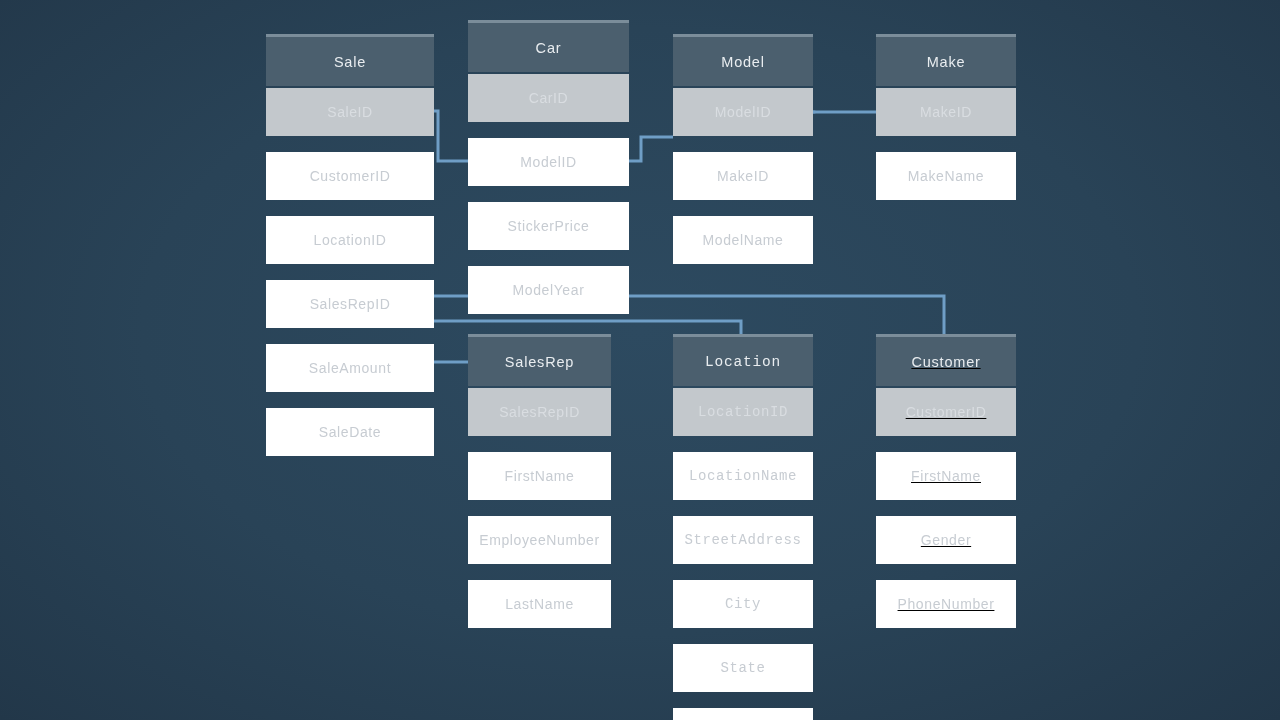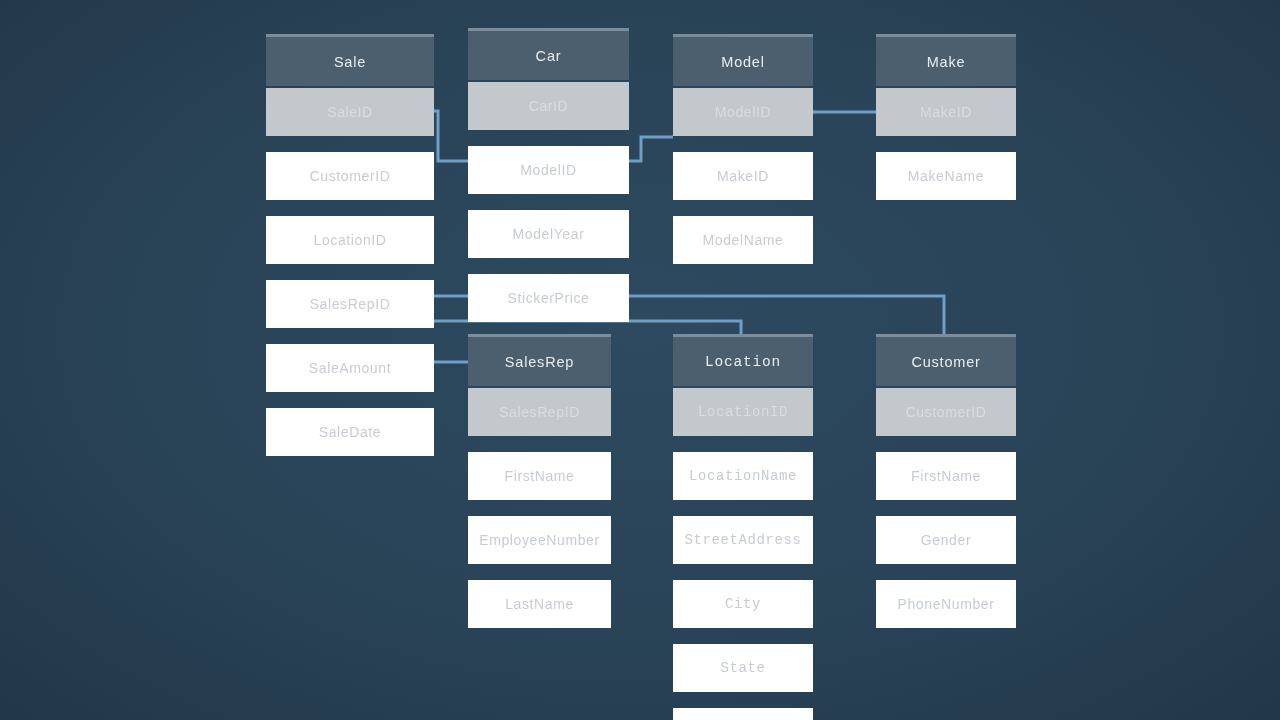--- a/index.html
+++ b/index.html
@@ -91,36 +91,36 @@
       <div class="tbl-row">
         <span>SalesRepID</span>
       </div>
       <div class="tbl-row">
         <span>SaleAmount</span>
       </div>
       <div class="tbl-row">
         <span>SaleDate</span>
       </div>
     </div>
-    <div class="tbl" style="left: 468px; top: 28px; width: 161px;">
+    <div class="tbl" style="left: 468px; top: 20px; width: 161px;">
       <div class="tbl-header">
         <span>Car</span>
       </div>
       <div class="tbl-row pk">
         <span>CarID</span>
       </div>
       <div class="tbl-row">
         <span>ModelID</span>
       </div>
       <div class="tbl-row">
+        <span>StickerPrice</span>
+      </div>
+      <div class="tbl-row">
         <span>ModelYear</span>
       </div>
-      <div class="tbl-row">
-        <span>StickerPrice</span>
-      </div>
     </div>
     <div class="tbl" style="left: 876px; top: 34px; width: 140px;">
       <div class="tbl-header">
         <span>Make</span>
       </div>
       <div class="tbl-row pk">
         <span>MakeID</span>
       </div>
       <div class="tbl-row">
         <span>MakeName</span>
@@ -173,21 +173,21 @@
       <div class="tbl-row">
         <span>City</span>
       </div>
       <div class="tbl-row">
         <span>State</span>
       </div>
       <div class="tbl-row">
         <span>Zipcode</span>
       </div>
     </div>
-    <div class="tbl" style="left: 876px; top: 334px; width: 140px;">
+    <div class="tbl" style="left: 876px; top: 334px; width: 140px; text-decoration: underline;">
       <div class="tbl-header">
         <span>Customer</span>
       </div>
       <div class="tbl-row pk">
         <span>CustomerID</span>
       </div>
       <div class="tbl-row">
         <span>FirstName</span>
       </div>
       <div class="tbl-row">

